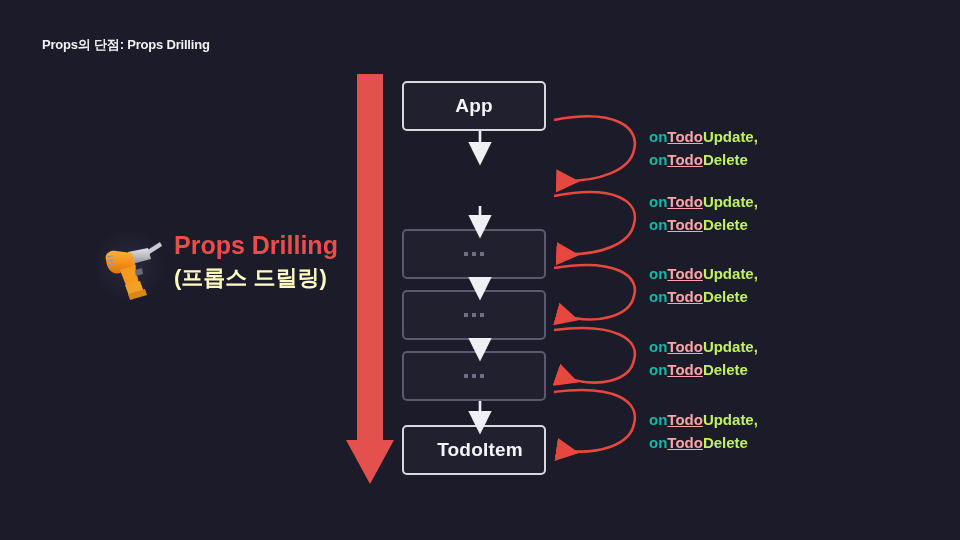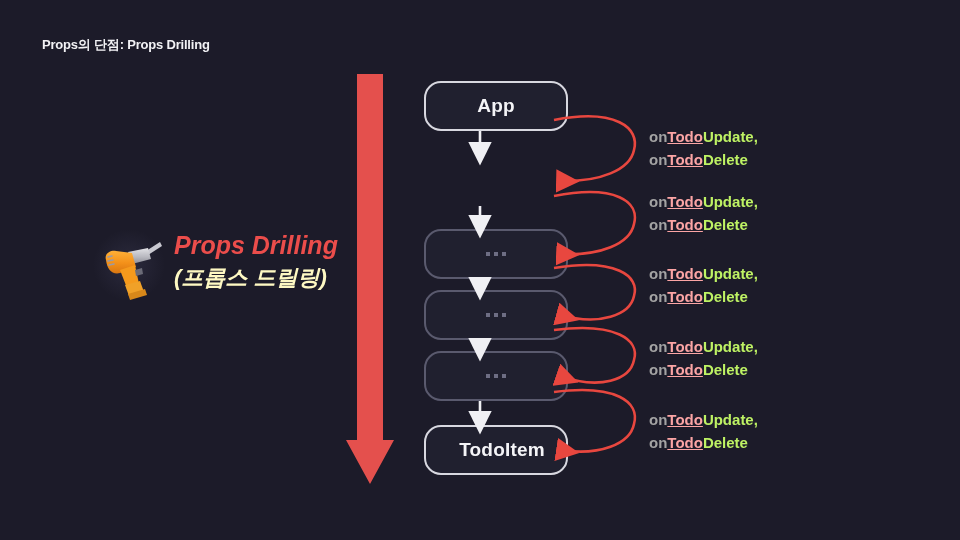--- a/index.html
+++ b/index.html
@@ -42,21 +42,20 @@
     top: 4px;
     width: 78px;
     height: 78px;
   }
   #concept-text {
     position: absolute;
     left: 86px;
     top: 6px;
     width: 170px;
     text-align: left;
-    font-style: italic;
   }
   #concept-title {
     font-size: 25px;
     font-weight: bold;
     color: #eb4d4b;
     line-height: 34px;
     white-space: nowrap;
   }
   #concept-subtitle {
     font-size: 22px;
@@ -71,26 +70,26 @@
     position: absolute;
     left: 345px;
     top: 74px;
     width: 54px;
     height: 414px;
   }
 
   
   .node-box {
     position: absolute;
-    left: 424px;
+    left: 402px;
     width: 144px;
     height: 50px;
     box-sizing: border-box;
     border: 2px solid #d8d8e0;
-    border-radius: 17px;
+    border-radius: 5px;
     background: #20202f;
     display: flex;
     align-items: center;
     justify-content: center;
   }
   .node-box.dim {
     border-color: #5a5a6e;
   }
   .node-label {
     font-size: 19px;
@@ -129,21 +128,21 @@
   
   .prop-label {
     position: absolute;
     left: 649px;
     width: 170px;
     font-size: 15px;
     font-weight: bold;
     line-height: 23px;
     white-space: nowrap;
   }
-  .prop-label .on     { color: #a3a3a3; }
+  .prop-label .on     { color: #14b8a6; }
   .prop-label .todo   { color: #fca5a5; text-decoration: underline; }
   .prop-label .action { color: #bef264; }
 
   #prop-1 { top: 125px; }
   #prop-2 { top: 190px; }
   #prop-3 { top: 262px; }
   #prop-4 { top: 335px; }
   #prop-5 { top: 408px; }
 </style>
 </head>

